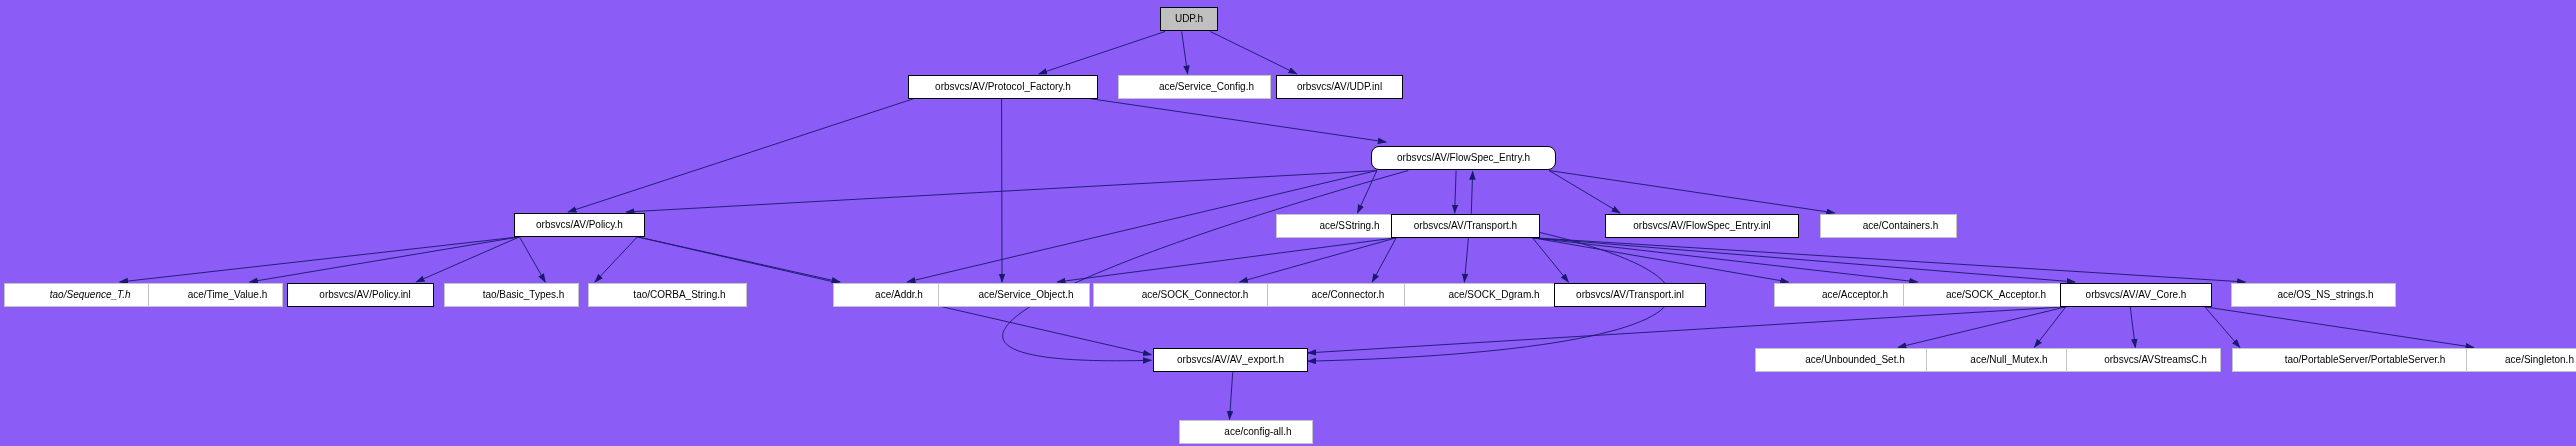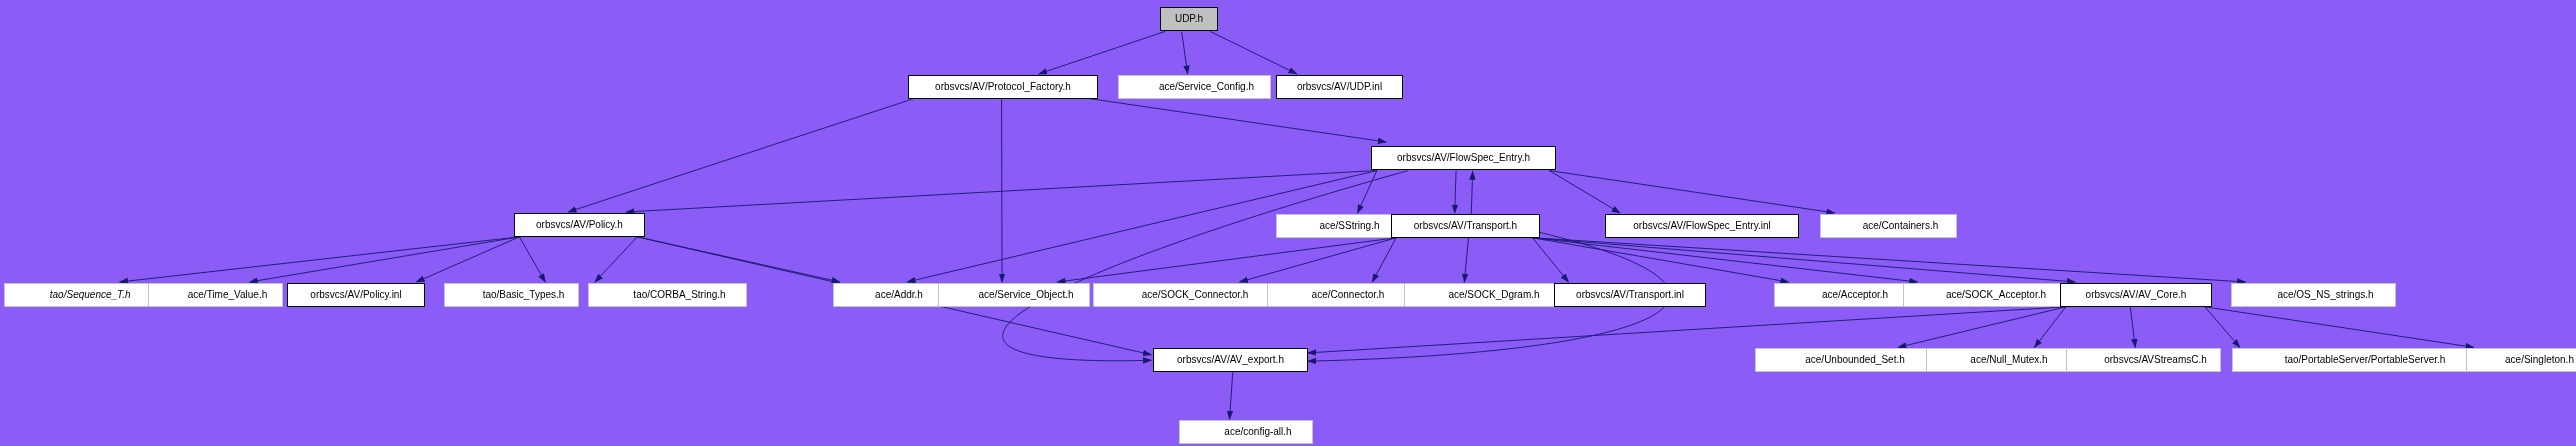--- a/index.html
+++ b/index.html
@@ -62,29 +62,29 @@
         <path d="M2394,333 L2432,377" fill="none" stroke="#191970" stroke-width="1" marker-end="url(#arrow)"></path>
         <path d="M2394,333 L2686,377" fill="none" stroke="#191970" stroke-width="1" marker-end="url(#arrow)"></path>
         <path d="M1338.5,404 L1335,455" fill="none" stroke="#191970" stroke-width="1" marker-end="url(#arrow)"></path>
       </g>
   </svg>
   <div id="nodes">
       <div class="node root internal" style="left: 1160px; top: 7.4px; width: 56px;">UDP.h</div>
       <div class="node internal" style="left: 908px; top: 75px; width: 188px;">orbsvcs/AV/Protocol_Factory.h</div>
       <div class="node external" style="left: 1118px; top: 75px; width: 127px;">ace/Service_Config.h</div>
       <div class="node internal" style="left: 1276px; top: 75px; width: 125px;">orbsvcs/AV/UDP.inl</div>
-      <div class="node internal" style="left: 1371px; top: 146px; width: 183px;">orbsvcs/AV/FlowSpec_Entry.h</div>
+      <div class="node internal" style="left: 1371px; top: 146px; width: 183px; border-radius: 8px;">orbsvcs/AV/FlowSpec_Entry.h</div>
       <div class="node internal" style="left: 514px; top: 213px; width: 129px;">orbsvcs/AV/Policy.h</div>
       <div class="node external" style="left: 1276px; top: 214px; width: 97px;">ace/SString.h</div>
       <div class="node internal" style="left: 1391px; top: 214px; width: 147px;">orbsvcs/AV/Transport.h</div>
       <div class="node internal" style="left: 1605px; top: 214px; width: 192px;">orbsvcs/AV/FlowSpec_Entry.inl</div>
       <div class="node external" style="left: 1820px; top: 214px; width: 111px; text-align: center;">ace/Containers.h</div>
       <div class="node external" style="left: 3.7px; top: 283px; width: 123px; font-style: italic;">tao/Sequence_T.h</div>
       <div class="node external" style="left: 148px; top: 283px; width: 109px;">ace/Time_Value.h</div>
-      <div class="node internal" style="left: 287px; top: 283px; width: 136px;">orbsvcs/AV/Policy.inl</div>
+      <div class="node internal" style="left: 287px; top: 283px; width: 136px; padding-left: 9px;">orbsvcs/AV/Policy.inl</div>
       <div class="node external" style="left: 444px; top: 283px; width: 109px;">tao/Basic_Types.h</div>
       <div class="node external" style="left: 588px; top: 283px; width: 133px;">tao/CORBA_String.h</div>
       <div class="node external" style="left: 833px; top: 283px; width: 82px;">ace/Addr.h</div>
       <div class="node external" style="left: 938px; top: 283px; width: 126px;">ace/Service_Object.h</div>
       <div class="node external" style="left: 1093px; top: 283px; width: 154px;">ace/SOCK_Connector.h</div>
       <div class="node external" style="left: 1267px; top: 283px; width: 112px;">ace/Connector.h</div>
       <div class="node external" style="left: 1404px; top: 283px; width: 130px;">ace/SOCK_Dgram.h</div>
       <div class="node internal" style="left: 1554px; top: 283px; width: 150px;">orbsvcs/AV/Transport.inl</div>
       <div class="node external" style="left: 1774px; top: 283px; width: 112px;">ace/Acceptor.h</div>
       <div class="node external" style="left: 1903px; top: 283px; width: 136px;">ace/SOCK_Acceptor.h</div>

